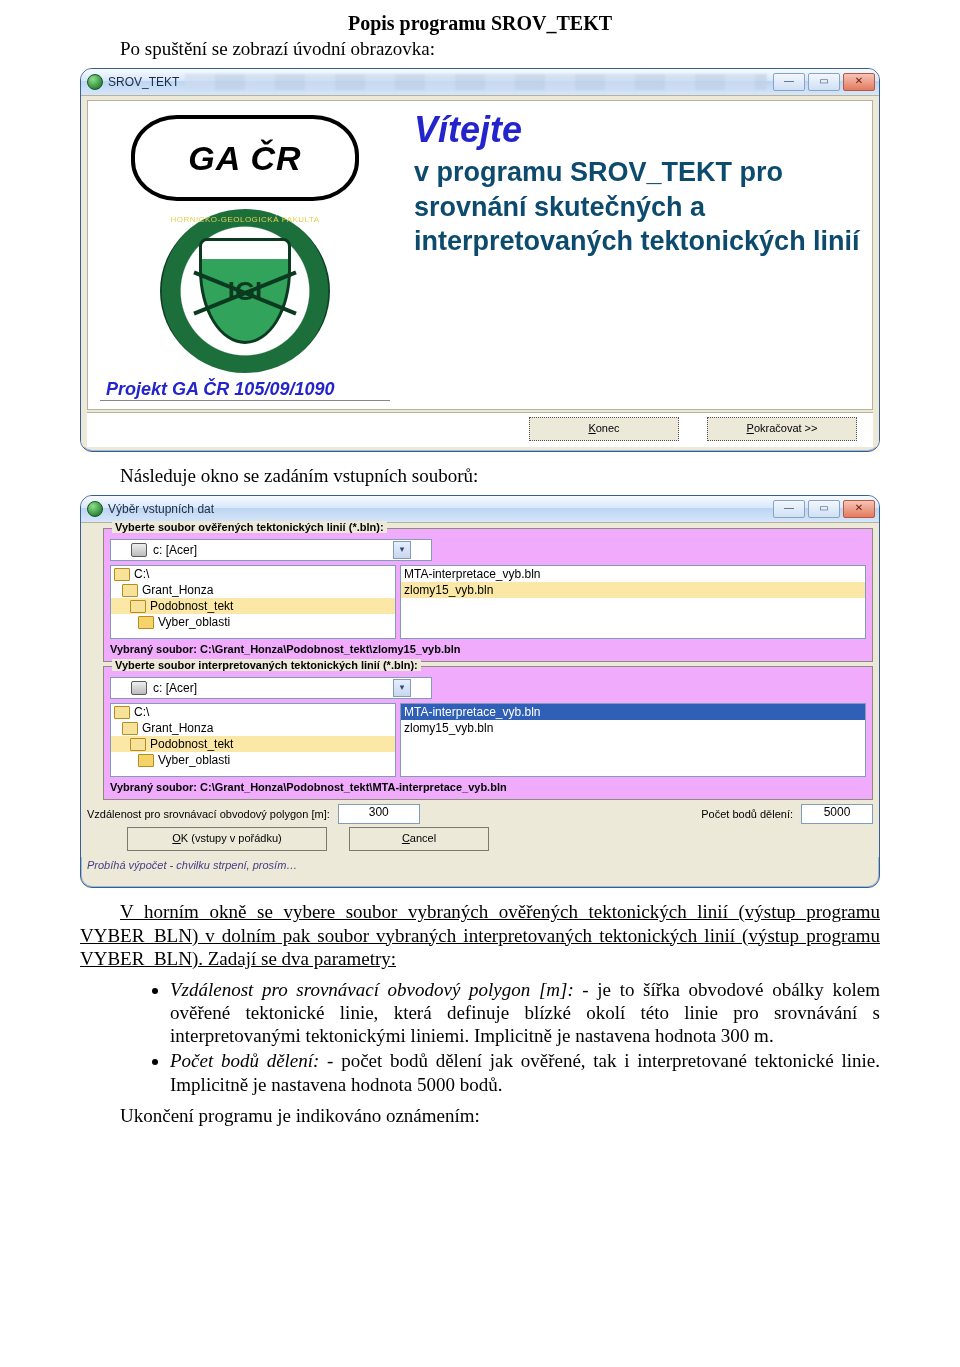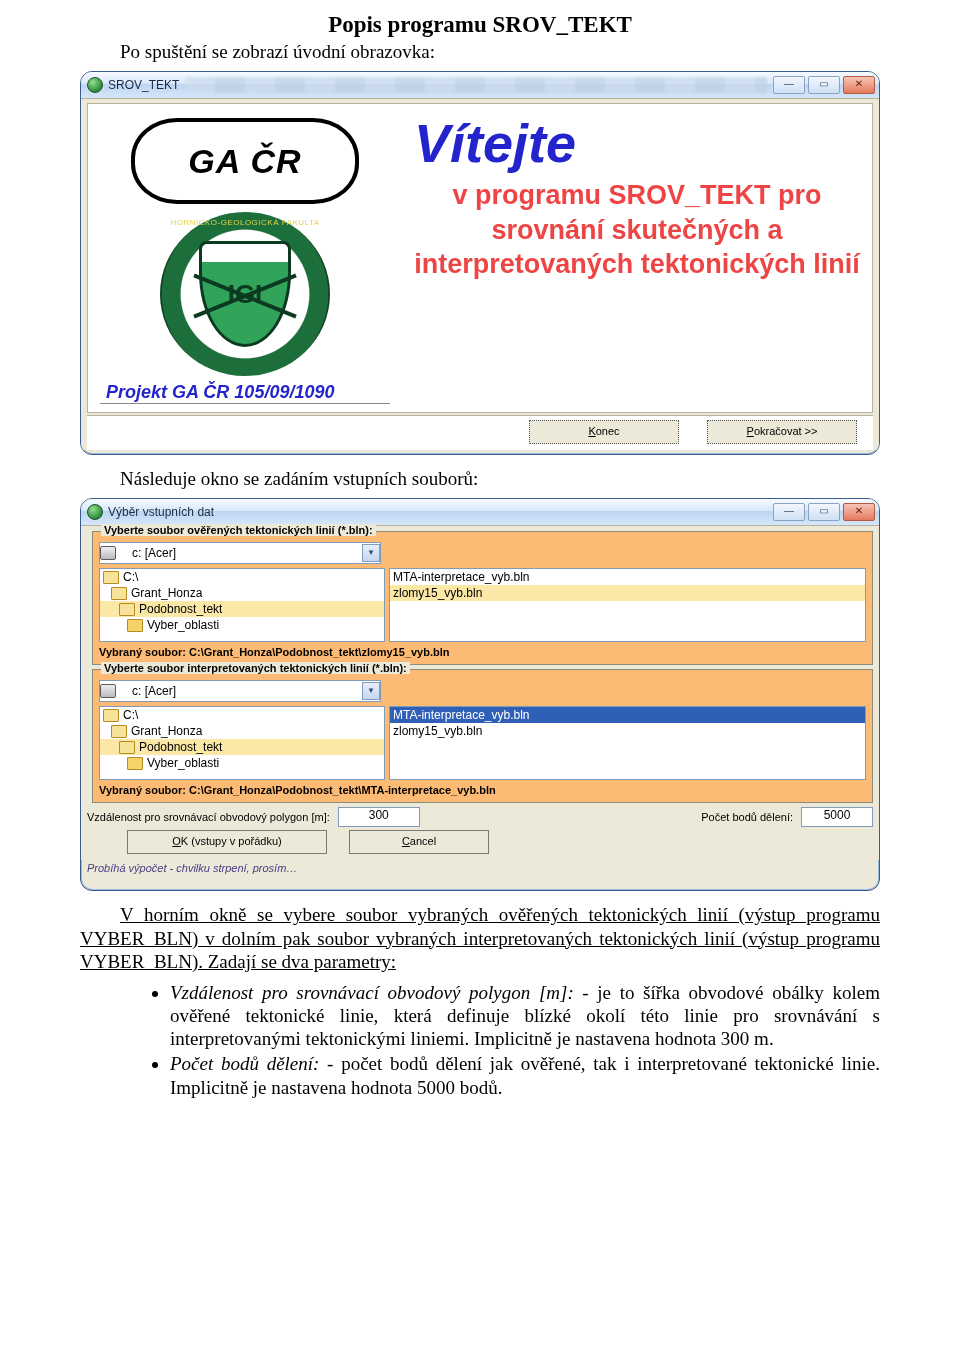--- a/index.html
+++ b/index.html
@@ -9,21 +9,21 @@
     font-family: "Times New Roman", Times, serif;
     color: #000;
     width: 960px;
   }
   .page {
     padding: 10px 80px 30px 80px;
   }
   .doc-title {
     text-align: center;
     font-weight: bold;
-    font-size: 23px;
+    font-size: 20px;
     margin: 2px 0 2px 0;
   }
   .doc-p {
     font-size: 19px;
     text-indent: 40px;
     margin: 0 0 8px 0;
     line-height: 1.22;
   }
   .doc-p.no-indent { text-indent: 0; }
   .doc-p.justify { text-align: justify; text-decoration: underline; }
@@ -132,25 +132,25 @@
     position:absolute; top:6px; width:100%; text-align:center;
     font-size:8px; font-weight:normal; color:#e7d24a; letter-spacing:0.5px;
   }
   .proj-text {
     color: #2424cc; font-family: Arial, sans-serif; font-style: italic;
     font-weight: bold; font-size: 18px; text-align: left; padding-left: 6px;
     border-bottom: 1px solid #888; margin-top: 6px;
   }
   .welcome-h1 {
     color: #2424cc; font-family: Arial, sans-serif; font-style: italic;
-    font-weight: bold; font-size: 54px; margin: 0 0 4px 0;
+    font-weight: bold; font-size: 36px; margin: 0 0 4px 0;
   }
   .welcome-body {
-    color: #ef4444; font-family: Arial, sans-serif; font-weight: bold;
-    font-size: 27px; line-height: 1.28; text-align: center;
+    color: #0c4a6e; font-family: Arial, sans-serif; font-weight: bold;
+    font-size: 27px; line-height: 1.28;
   }
   .welcome-footer {
     display:flex; justify-content:flex-end; gap:28px;
     padding: 4px 16px 6px 16px;
     border-top: 1px solid #b6b29b;
     margin: 0 6px 4px 6px; background:#fff;
   }
   .xp-btn {
     min-width: 120px; height: 22px;
     font: 11px/20px Tahoma, Arial, sans-serif;
@@ -158,39 +158,39 @@
     border: 1px dotted #555;
     background: #ece9d8;
     padding: 0 14px;
   }
   .xp-btn.solid { border: 1px solid #7a7a6e; }
 
   
   .inpad { padding: 2px 6px 4px 6px; }
   .group {
     border: 1px solid #8c8c7a;
-    margin: 3px 0 4px 5px;
+    margin: 3px 0 4px 16px;
     padding: 4px 6px 6px 6px;
-    background: #fdba74;
+    background: #f0abfc;
     position: relative;
   }
   .group-legend {
     position: absolute; top: -8px; left: 8px;
     background: #ece9d8; padding: 0 3px;
     font: bold 11px Tahoma, Arial, sans-serif;
   }
   .drive-row {
     display:flex; align-items:center; gap:6px; margin: 6px 0 4px 0;
   }
   .drive-combo {
-    display:flex; align-items:center; gap:16px;
+    display:flex; align-items:center; gap:6px;
     width: 280px; height: 20px;
     background:#fff; border:1px solid #7f9db9;
     font: 12px Tahoma, Arial, sans-serif;
-    padding: 0 0;
+    padding: 0 20px;
   }
   .drive-combo .arrow {
     margin-left:auto; width:16px;height:16px;
     background: linear-gradient(#e7eefc,#c7d7ef);
     border:1px solid #7f9db9; text-align:center; line-height:14px;
     font-size:9px; color:#2b4a74;
   }
   .hdd-ico {
     width:14px;height:12px;border:1px solid #5a5a5a;border-radius:2px;
     background:linear-gradient(#eee,#bbb);
@@ -394,14 +394,15 @@
 
   <ul class="doc-list">
     <li>
       <span class="italic">Vzdálenost pro srovnávací obvodový polygon [m]:</span><span> - je to šířka obvodové obálky kolem ověřené tektonické linie, která definuje blízké okolí této linie pro srovnávání s interpretovanými tektonickými liniemi. Implicitně je nastavena hodnota 300 m.</span>
     </li>
     <li>
       <span class="italic">Počet bodů dělení:</span><span> - počet bodů dělení jak ověřené, tak i interpretované tektonické linie. Implicitně je nastavena hodnota 5000 bodů.</span>
     </li>
   </ul>
 
+  <p class="doc-p no-indent" style="text-indent:40px">Ukončení programu je indikováno oznámením:</p>
 
 </div>
 
 </body></html>

